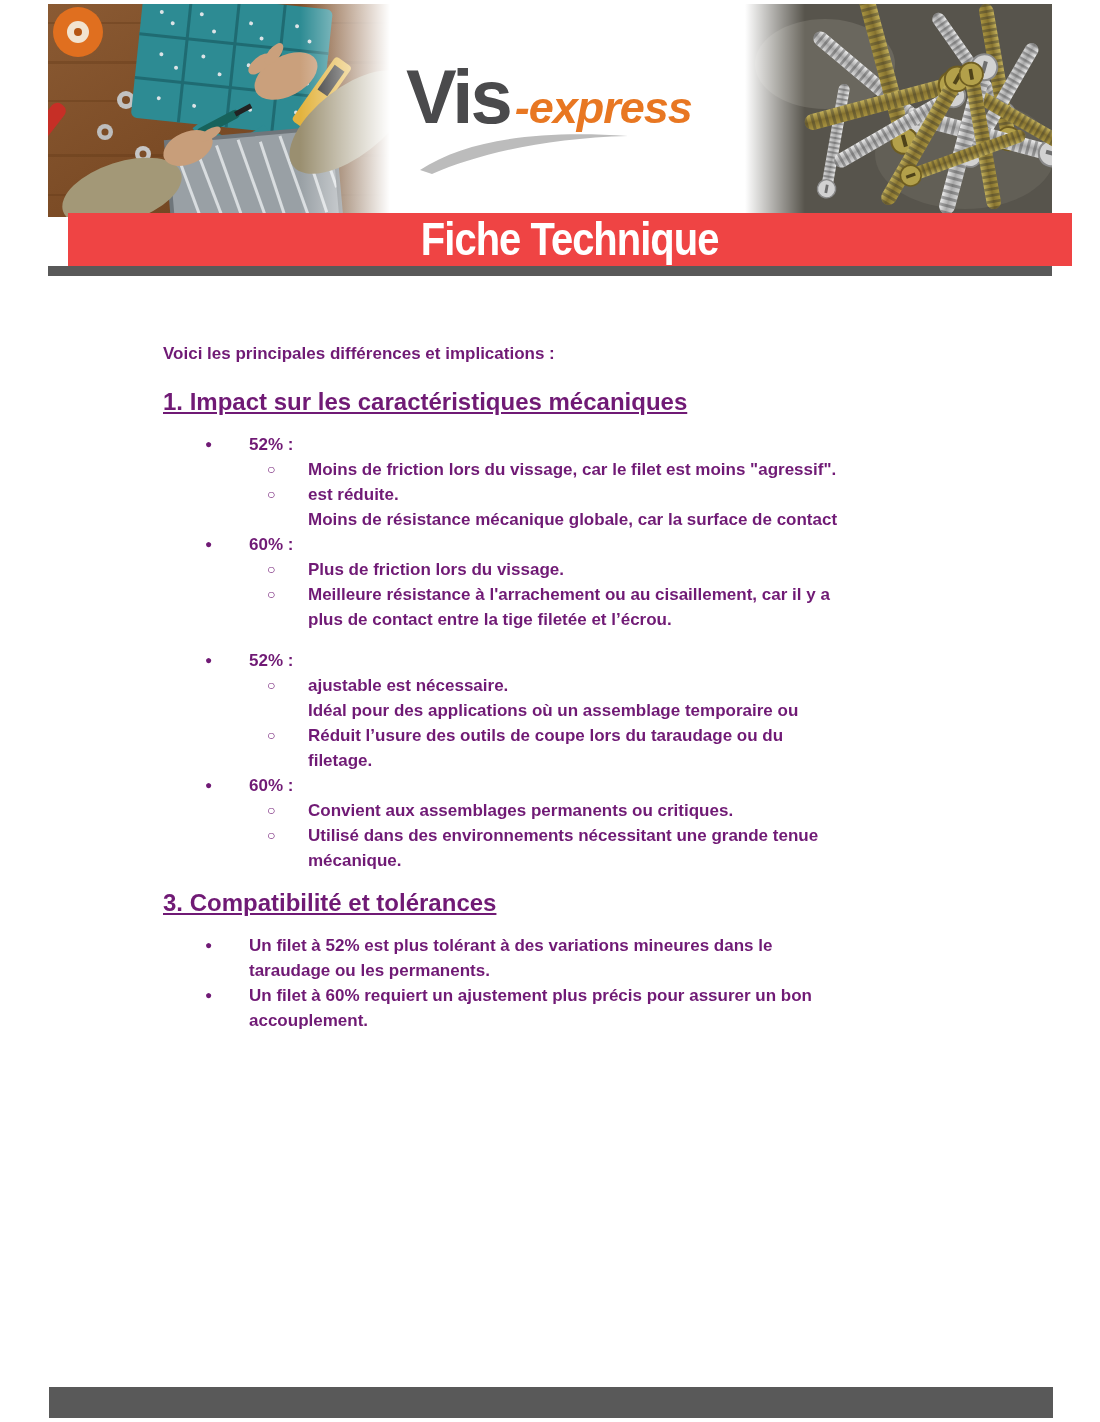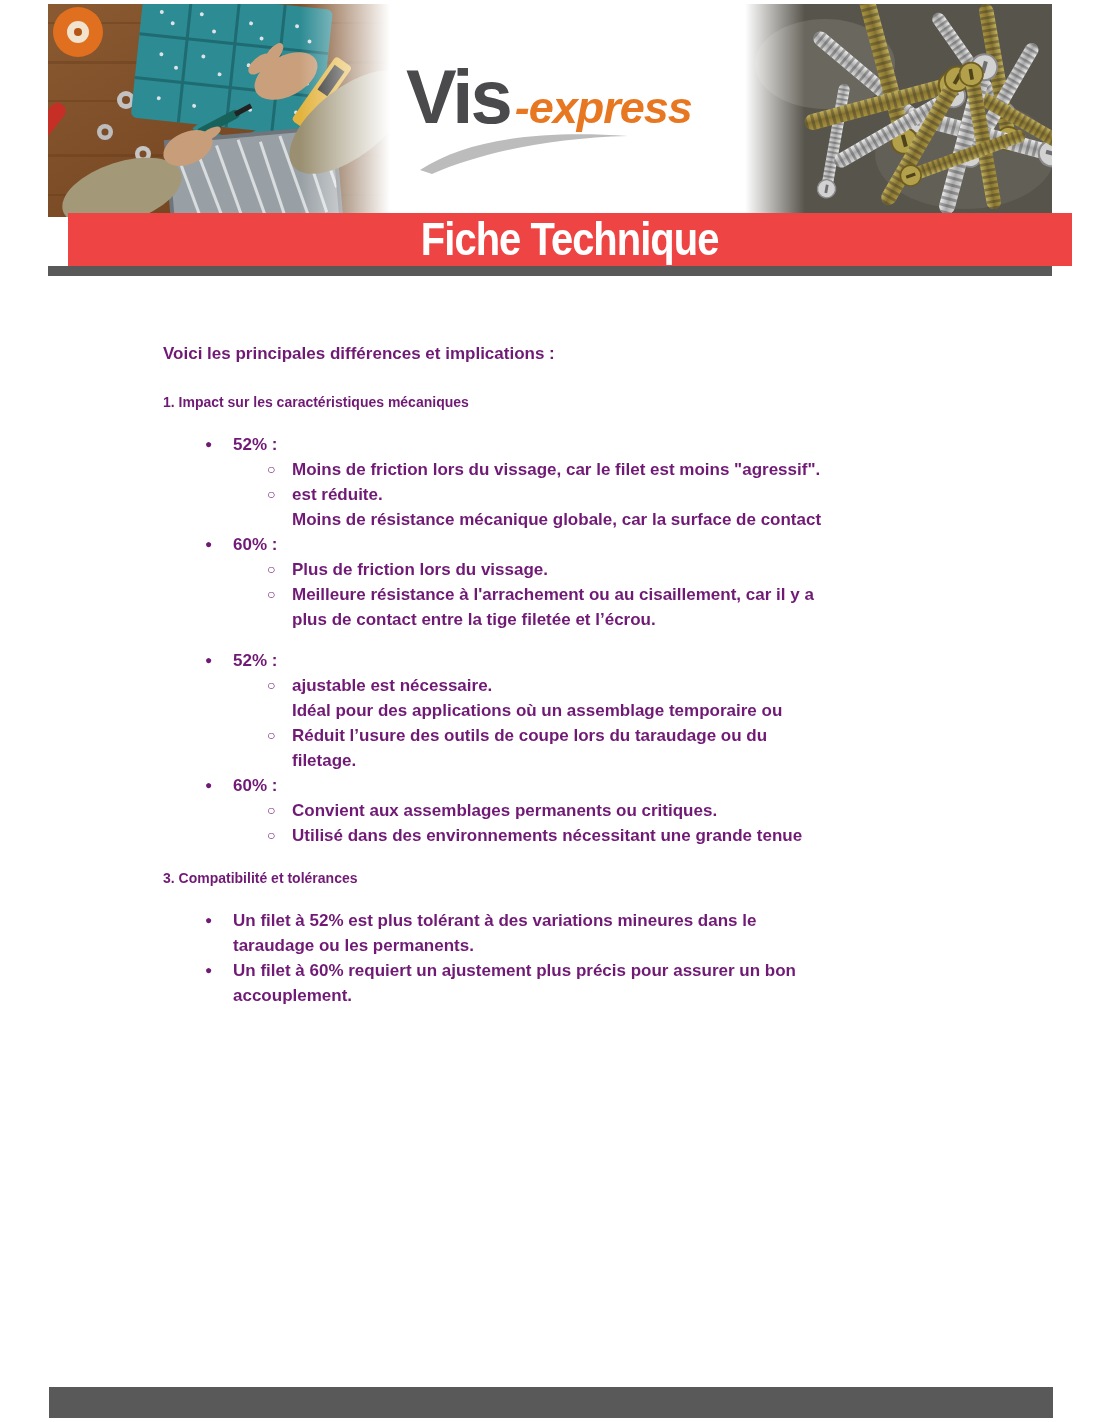--- a/index.html
+++ b/index.html
@@ -41,22 +41,22 @@
   .divider-bar { position: absolute; left: 48px; top: 266px; width: 1004px; height: 10px; background: #595959; }
 
   
   .content {
     position: absolute; left: 163px; top: 341px; width: 810px;
     color: #701a75; font-weight: bold; font-size: 17px; line-height: 25px;
   }
   .intro { margin: 0 0 22px 0; }
   .section { margin-top: 16px; }
   .section:first-of-type { margin-top: 0; }
-  .section-heading { font-size: 14px; line-height: 28px; margin: 0 0 16px 0; font-weight: bold; }
-  .line { white-space: nowrap; }
+  .section-heading { font-size: 24px; line-height: 28px; margin: 0 0 16px 0; font-weight: bold; text-decoration: underline; }
+  .line { white-space: nowrap; margin-left: 16px; }
 
   .li1 { position: relative; padding-left: 70px; }
   .li1 .dot {
     position: absolute; left: 42px; top: 0; font-size: 12px; line-height: 25px;
   }
   .li2 { position: relative; padding-left: 129px; }
   .li2 .circ {
     position: absolute; left: 104px; top: 0; font-size: 14px; line-height: 25px;
   }
 
@@ -308,20 +308,21 @@
         <span class="dot">●</span>
         <div class="line">60% :</div>
       </div>
       <div class="li2">
         <span class="circ">○</span>
         <div class="line">Convient aux assemblages permanents ou critiques.</div>
       </div>
       <div class="li2">
         <span class="circ">○</span>
         <div class="line">Utilisé dans des environnements nécessitant une grande tenue</div>
+        <div class="line">mécanique.</div>
       </div>
     </div>
 
     <div class="section">
       <div class="section-heading">3. Compatibilité et tolérances</div>
 
       <div class="li1">
         <span class="dot">●</span>
         <div class="line">Un filet à 52% est plus tolérant à des variations mineures dans le</div>
         <div class="line">taraudage ou les permanents.</div>

